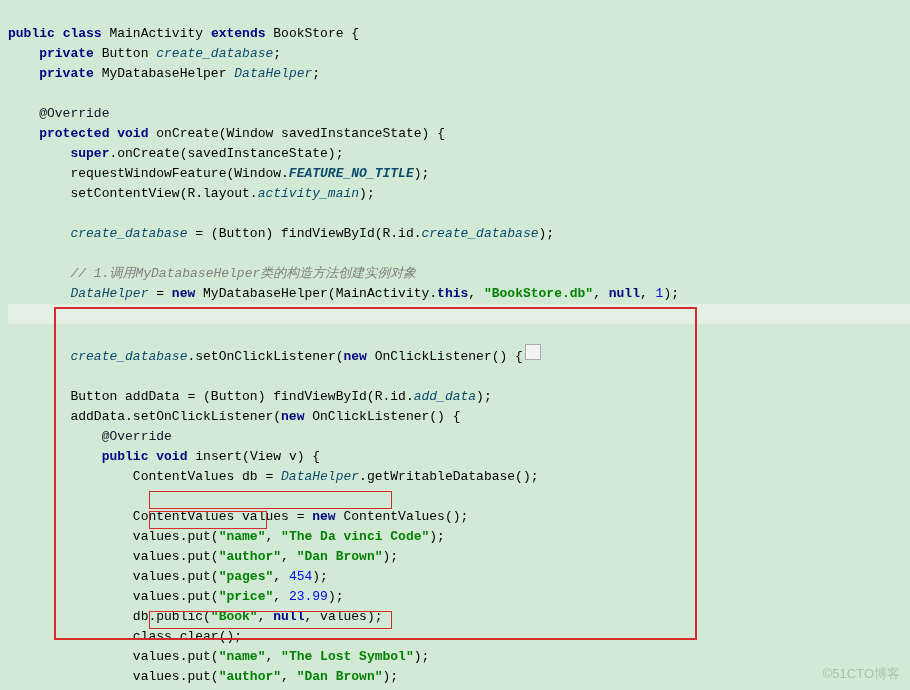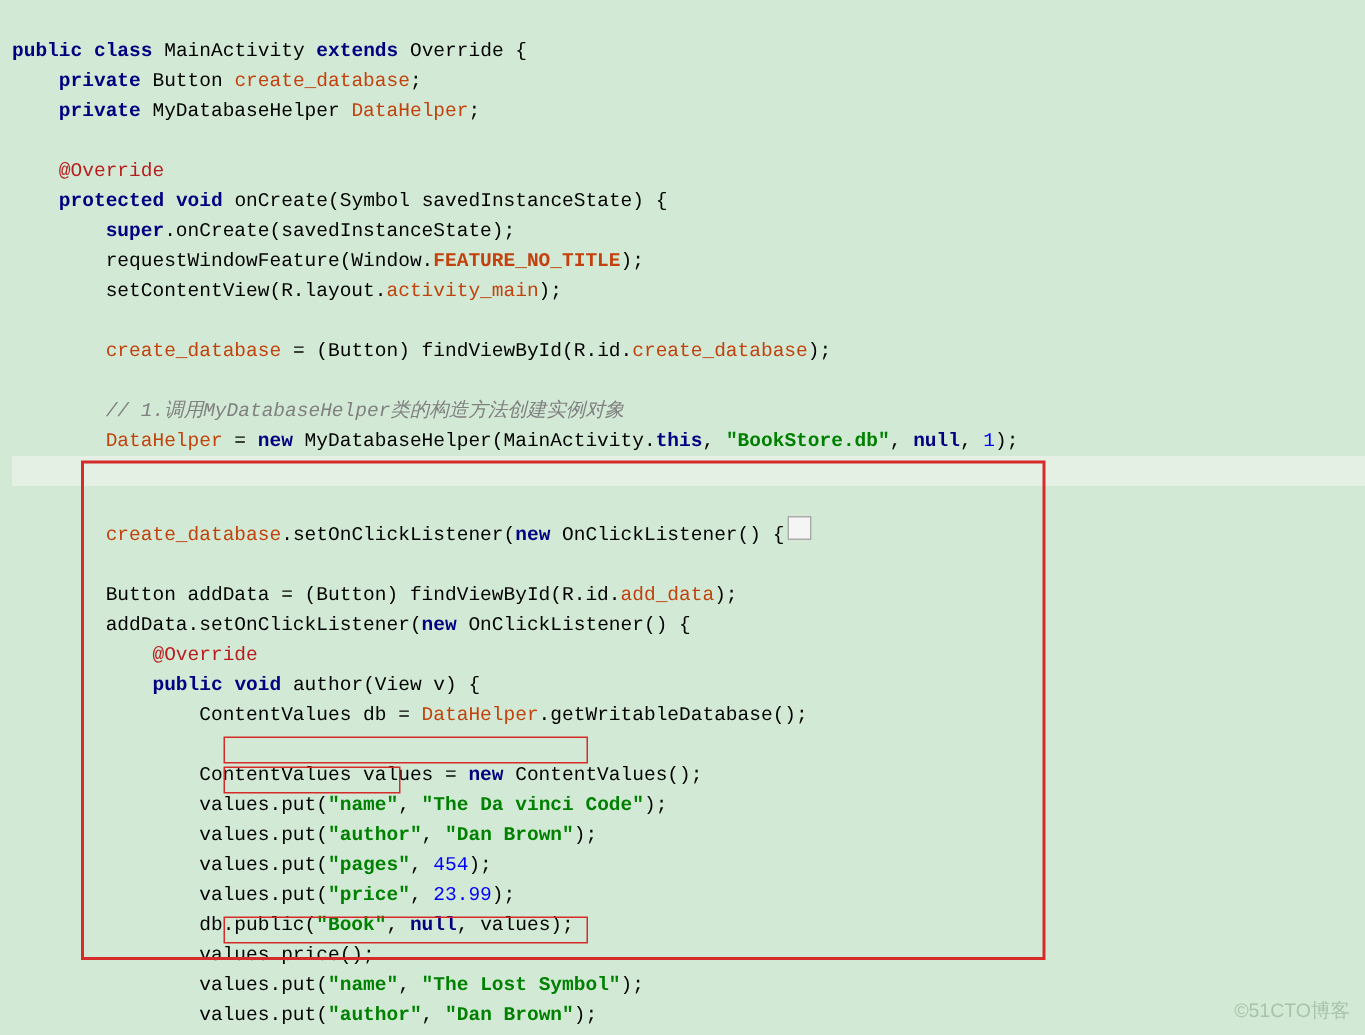--- a/index.html
+++ b/index.html
@@ -16,23 +16,23 @@
     position: relative;
   }
   .code-area {
     padding: 4px 0 0 8px;
     white-space: pre;
     position: relative;
   }
   .kw { color: #000080; font-weight: bold; }
   .comment { color: #808080; font-style: italic; }
   .str { color: #008000; font-weight: bold; }
-  .field { color: #c2410c; }
+  .field { color: #0c4a6e; font-style: italic; }
   .num { color: #0000ff; }
-  .ann { color: #b91c1c; }
+  .ann { color: #0f172a; }
   .hl-current {
     background: #e4f0e4;
     display: block;
     width: 100%;
   }
   .box-outer {
     position: absolute;
     border: 2px solid #d62b2b;
     pointer-events: none;
   }
@@ -58,50 +58,50 @@
     bottom: 6px;
     color: #a8c4a8;
     font-size: 13px;
     font-family: Arial, sans-serif;
   }
 </style>
 </head>
 <body>
 
 <div class="code-area">
-<span><span class="kw">public</span> <span class="kw">class</span> <span>MainActivity</span> <span class="kw">extends</span> <span>Override</span><span> {</span></span>
+<span><span class="kw">public</span> <span class="kw">class</span> <span>MainActivity</span> <span class="kw">extends</span> <span>BookStore</span><span> {</span></span>
 <span>    <span class="kw">private</span> <span>Button</span> <span class="field">create_database</span><span>;</span></span>
 <span>    <span class="kw">private</span> <span>MyDatabaseHelper</span> <span class="field">DataHelper</span><span>;</span></span>
 <span> </span>
 <span>    <span class="ann">@Override</span></span>
-<span>    <span class="kw">protected</span> <span class="kw">void</span> <span>onCreate</span><span>(Symbol savedInstanceState) {</span></span>
+<span>    <span class="kw">protected</span> <span class="kw">void</span> <span>onCreate</span><span>(Window savedInstanceState) {</span></span>
 <span>        <span class="kw">super</span><span>.onCreate(savedInstanceState);</span></span>
 <span>        <span>requestWindowFeature(Window.</span><span class="field" style="font-weight:bold">FEATURE_NO_TITLE</span><span>);</span></span>
 <span>        <span>setContentView(R.layout.</span><span class="field">activity_main</span><span>);</span></span>
 <span> </span>
 <span>        <span class="field">create_database</span><span> = (Button) findViewById(R.id.</span><span class="field">create_database</span><span>);</span></span>
 <span> </span>
 <span>        <span class="comment">// 1.调用MyDatabaseHelper类的构造方法创建实例对象</span></span>
 <span>        <span class="field">DataHelper</span><span> = </span><span class="kw">new</span><span> MyDatabaseHelper(MainActivity.</span><span class="kw">this</span><span>, </span><span class="str">"BookStore.db"</span><span>, </span><span class="kw">null</span><span>, </span><span class="num">1</span><span>);</span></span>
 <span class="hl-current"> </span>
 <span>        <span class="field">create_database</span><span>.setOnClickListener(</span><span class="kw">new</span><span> OnClickListener() {</span><span class="marker-collapse"></span></span>
 <span> </span>
 <span>        <span>Button addData = (Button) findViewById(R.id.</span><span class="field">add_data</span><span>);</span></span>
 <span>        <span>addData.setOnClickListener(</span><span class="kw">new</span><span> OnClickListener() {</span></span>
 <span>            <span class="ann">@Override</span></span>
-<span>            <span class="kw">public</span> <span class="kw">void</span> <span>author</span><span>(View v) {</span></span>
+<span>            <span class="kw">public</span> <span class="kw">void</span> <span>insert</span><span>(View v) {</span></span>
 <span>                <span>ContentValues db = </span><span class="field">DataHelper</span><span>.getWritableDatabase();</span></span>
 <span> </span>
 <span>                <span>ContentValues values = </span><span class="kw">new</span><span> ContentValues();</span></span>
 <span>                <span>values.put(</span><span class="str">"name"</span><span>, </span><span class="str">"The Da vinci Code"</span><span>);</span></span>
 <span>                <span>values.put(</span><span class="str">"author"</span><span>, </span><span class="str">"Dan Brown"</span><span>);</span></span>
 <span>                <span>values.put(</span><span class="str">"pages"</span><span>, </span><span class="num">454</span><span>);</span></span>
 <span>                <span>values.put(</span><span class="str">"price"</span><span>, </span><span class="num">23.99</span><span>);</span></span>
 <span>                <span>db.public(</span><span class="str">"Book"</span><span>, </span><span class="kw">null</span><span>, values);</span></span>
-<span>                <span>values.price();</span></span>
+<span>                <span>class.clear();</span></span>
 <span>                <span>values.put(</span><span class="str">"name"</span><span>, </span><span class="str">"The Lost Symbol"</span><span>);</span></span>
 <span>                <span>values.put(</span><span class="str">"author"</span><span>, </span><span class="str">"Dan Brown"</span><span>);</span></span>
 <span>                <span>values.put(</span><span class="str">"pages"</span><span>, </span><span class="num">510</span><span>);</span></span>
 
 
 
 
 
 
 

